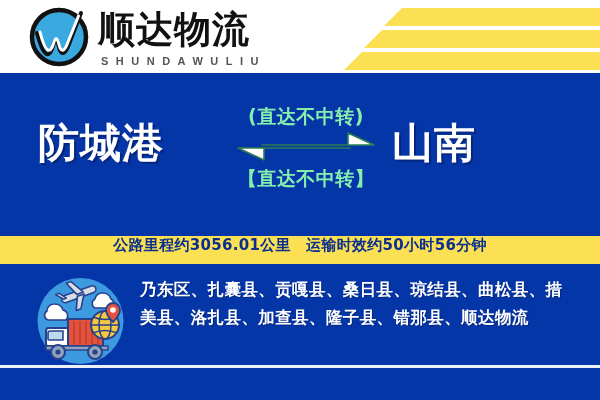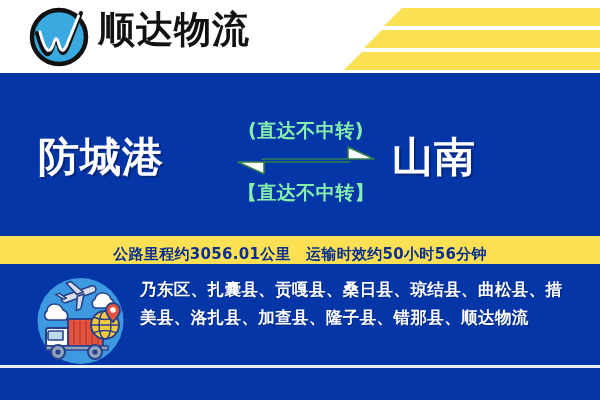--- a/index.html
+++ b/index.html
@@ -65,21 +65,21 @@
   }
   .stripes {
     position: absolute;
     right: 0; top: 0;
     width: 260px; height: 73px;
   }
 
   
   .route {
     position: absolute;
-    left: 0; top: 87px;
+    left: 0; top: 73px;
     width: 600px; height: 121px;
     background: #0536a8;
   }
   .city {
     position: absolute;
     top: 46px;
     font-family: "DejaVu Sans", "Liberation Sans", sans-serif;
     font-size: 41px;
     font-weight: 700;
     color: #ffffff;
@@ -110,21 +110,21 @@
   .mid-bottom { margin-top: 6px; }
   .arrow-box { width: 140px; height: 34px; }
 
   
   .infobar {
     position: absolute;
     left: 0; top: 236px;
     width: 600px; height: 28px;
     background: #fbe053;
     display: flex;
-    align-items: flex-end;
+    align-items: flex-start;
     justify-content: center;
   }
   .infobar-text {
     font-family: "DejaVu Sans", "Liberation Sans", sans-serif;
     font-size: 15px;
     font-weight: 700;
     color: #0a2f8f;
     letter-spacing: 0.3px;
     white-space: nowrap;
   }
@@ -185,20 +185,21 @@
     <div class="logo-wrap">
       <div class="logo-mark">
         <svg width="62" height="62" viewBox="0 0 62 62">
           <circle cx="31" cy="31" r="27" fill="#3aa9e0" stroke="#111111" stroke-width="4.5"></circle>
           <path d="M9 27 C15 50 21 54 25 40 C27 33 29 33 31 41 C33 50 37 49 41 38 L53 7" fill="none" stroke="#111111" stroke-width="4" stroke-linecap="round" stroke-linejoin="round"></path>
           <path d="M12 26 C17 46 22 49 25.5 37.5 C27.5 31 29 31 31 38.5 C33 47 36.5 46 40 36 L50.5 10" fill="none" stroke="#ffffff" stroke-width="3" stroke-linecap="round" stroke-linejoin="round"></path>
         </svg>
       </div>
       <div class="logo-text-block">
         <div class="logo-cn">顺达物流</div>
+        <div class="logo-en">SHUNDAWULIU</div>
       </div>
     </div>
 
   </div>
 
   <div class="route">
 
     <div class="city city-from">防城港</div>
 
     <div class="mid">

